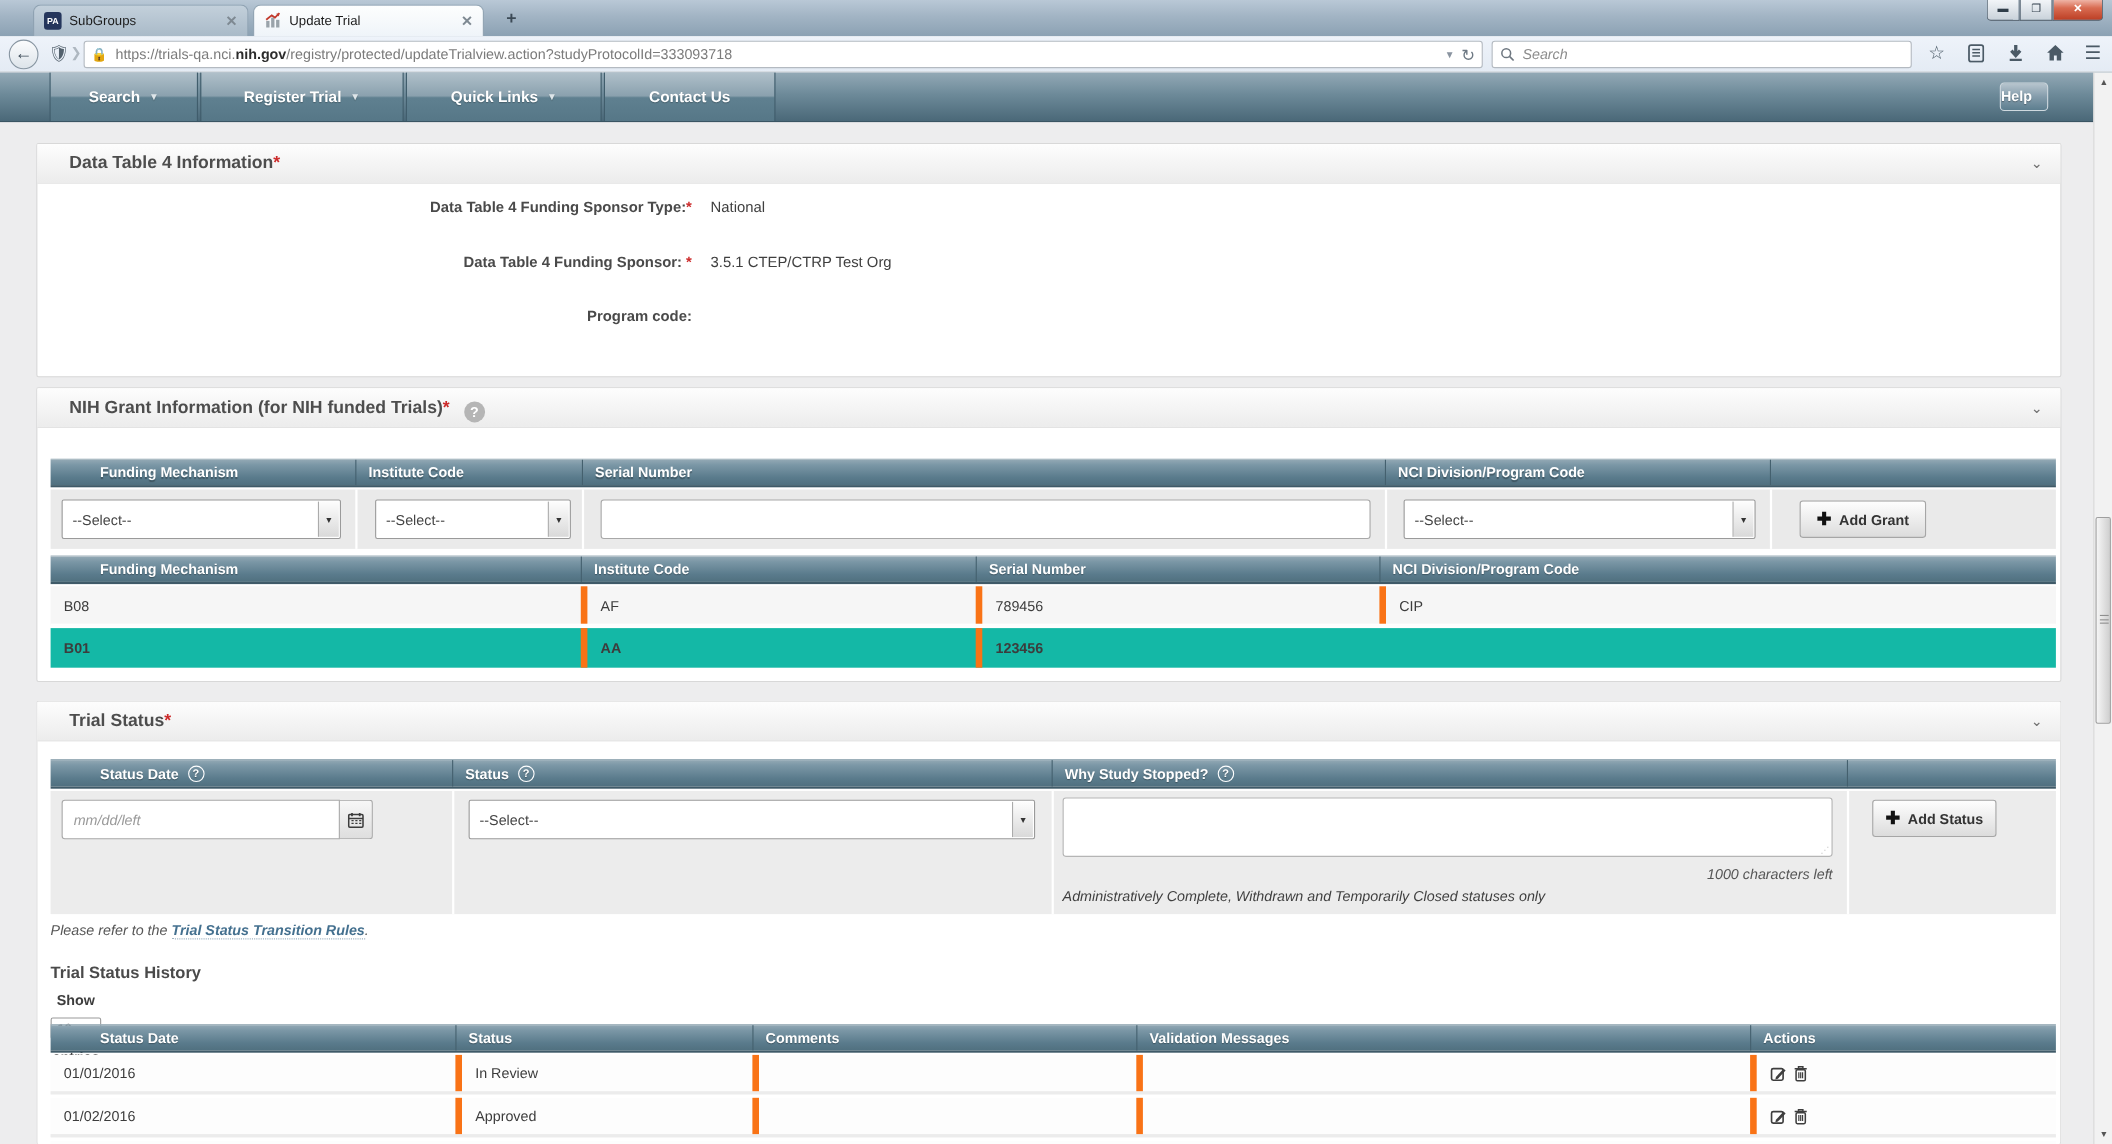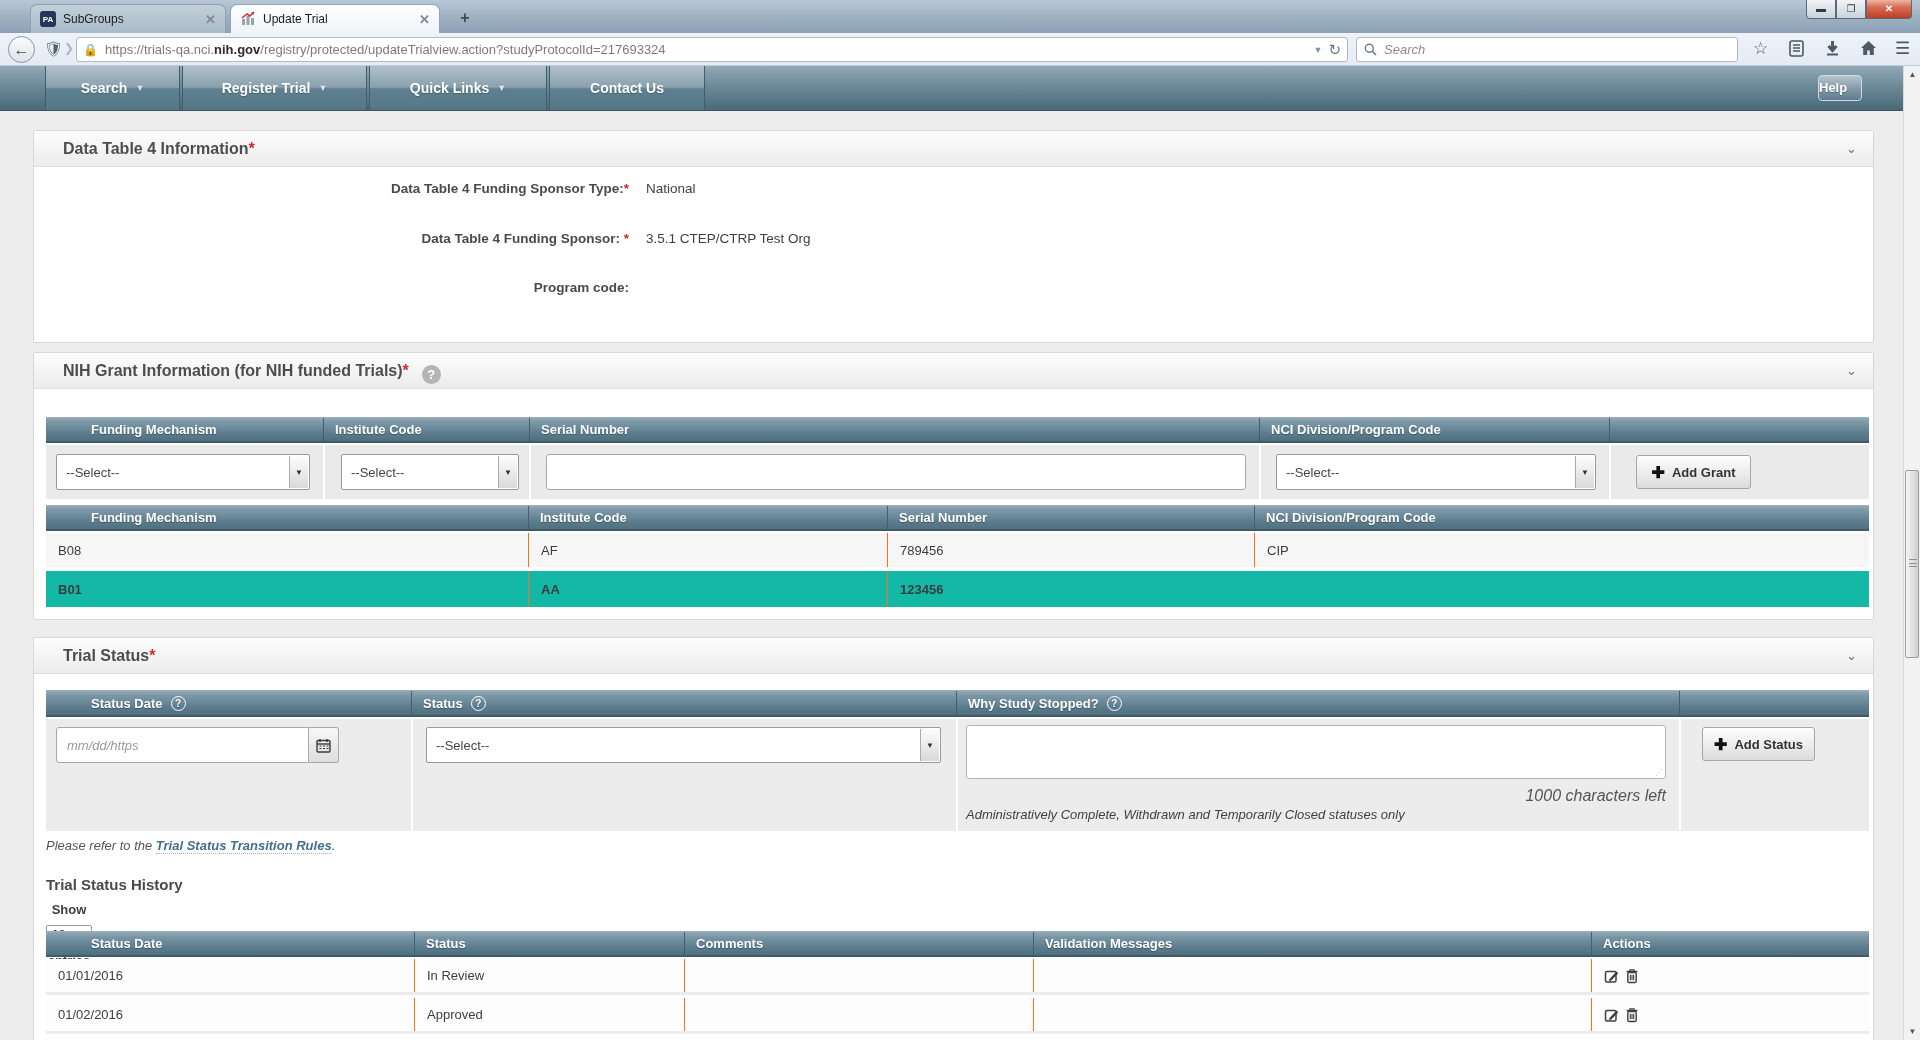--- a/index.html
+++ b/index.html
@@ -97,30 +97,30 @@
     background:linear-gradient(180deg,#fdfdfd,#d9d9d9); border-left:1px solid #ababab;
     display:flex; align-items:center; justify-content:center; font-size:8px; color:#333; }
   .txtinput { position:absolute; height:36px; background:#fff; border:1px solid #a8a8a8; border-radius:3px; }
   .addbtn { position:absolute; height:34px; border:1px solid #a6a6a6; border-radius:3px;
     background:linear-gradient(180deg,#fefefe,#dcdcdc); font-size:13px; font-weight:bold; color:#333;
     display:flex; align-items:center; justify-content:center; gap:7px; }
   .addbtn .plus { font-size:16px; font-weight:900; color:#111; }
 
   .rtable-row { position:absolute; width:100%; }
   .rcell { position:absolute; top:0; height:100%; display:flex; align-items:center; padding-left:12px;
-    font-size:13px; color:#3c3c3c; border-left:1px solid #f97316; }
+    font-size:13px; color:#3c3c3c; border-left:6px solid #f97316; }
   .rcell:first-child { border-left:none; }
 
   .calbtn { position:absolute; width:30px; height:36px; border:1px solid #a8a8a8; border-left:none; border-radius:0 3px 3px 0;
     background:linear-gradient(180deg,#f7f7f7,#dedede); display:flex; align-items:center; justify-content:center; }
   .dateinput { position:absolute; height:36px; background:#fff; border:1px solid #a8a8a8; border-radius:3px 0 0 3px;
     font-size:13px; font-style:italic; color:#9a9a9a; display:flex; align-items:center; padding-left:10px; }
   .ta { position:absolute; background:#fff; border:1px solid #b5b5b5; border-radius:3px; }
   .ta .grip { position:absolute; right:2px; bottom:1px; color:#b9b9b9; font-size:8px; }
-  .charsleft { position:absolute; font-size:16px; font-style:italic; color:#555; text-align:right; }
+  .charsleft { position:absolute; font-size:13px; font-style:italic; color:#555; text-align:right; }
   .stopnote { position:absolute; font-size:13px; font-style:italic; color:#3f3f3f; }
 
   .translne { position:absolute; font-size:13px; font-style:italic; color:#555; }
   .translne a { color:#44708f; font-weight:bold; text-decoration:none; border-bottom:1px dotted #9fb3c1; }
 
   .histtitle { position:absolute; font-size:15px; font-weight:bold; color:#4a4a4a; }
   .showrow { position:absolute; font-size:13px; font-weight:bold; color:#3d3d3d; display:flex; align-items:center; gap:8px;flex-direction:column; }
   .minisel { width:46px; height:20px; border:1px solid #9a9a9a; border-radius:2px; background:#fff;
     font-size:12px; font-weight:bold; color:#333; display:flex; align-items:center; justify-content:space-between; padding:0 5px; }
   .minisel .ar { font-size:8px; color:#444; }
@@ -165,21 +165,21 @@
     <div class="winbtn close">✕</div>
   </div>
 </div>
 
 <div class="toolbar">
   <div class="backbtn">←</div>
   <div class="shield">🛡</div>
   <div class="chev">❯</div>
   <div class="urlbar">
     <span class="lock">🔒</span>
-    <span class="urltext"><span>https://trials-qa.nci.</span><b>nih.gov</b><span>/registry/protected/updateTrialview.action?studyProtocolId=217693324</span></span>
+    <span class="urltext"><span>https://trials-qa.nci.</span><b>nih.gov</b><span>/registry/protected/updateTrialview.action?studyProtocolId=333093718</span></span>
     <span class="url-dd">▼</span>
     <span class="url-re">↻</span>
   </div>
   <div class="searchbox">
     <svg width="13" height="13" viewBox="0 0 13 13">
         <circle cx="5.3" cy="5.3" r="4" fill="none" stroke="#6e7780" stroke-width="1.4"></circle>
         <path d="M8.3 8.3 L12 12" stroke="#6e7780" stroke-width="1.6"></path>
       </svg>
     <span class="ph">Search</span>
   </div>
@@ -323,21 +323,21 @@
         <span class="qsmall">?</span>
     </div>
     <div class="hcell" style="left:1633px; width:190px;"></div>
   </div>
 
   <div class="grayform" style="left:12px; top:81px; width:1823px; height:112px; background:#ececec;">
     <div class="vsep" style="left:365px;"></div>
       <div class="vsep" style="left:910px;"></div>
       <div class="vsep" style="left:1633px;"></div>
     <div class="dateinput" style="left:10px; top:8px; width:253px;">
-      <span>mm/dd/https</span>
+      <span>mm/dd/left</span>
     </div>
     <div class="calbtn" style="left:263px; top:8px;">
       <svg width="15" height="15" viewBox="0 0 15 15">
           <rect x="1" y="2.5" width="13" height="11.5" rx="1" fill="none" stroke="#3c3c3c" stroke-width="1.4"></rect>
           <path d="M1 6h13" stroke="#3c3c3c" stroke-width="1.4"></path>
           <path d="M4 1v3M11 1v3" stroke="#3c3c3c" stroke-width="1.6"></path>
           <path d="M3.5 8h2M7 8h2M10.5 8h2M3.5 10.5h2M7 10.5h2M10.5 10.5h2" stroke="#3c3c3c" stroke-width="1.2"></path>
         </svg>
     </div>
     <div class="selsim" style="left:380px; top:8px; width:515px;">

